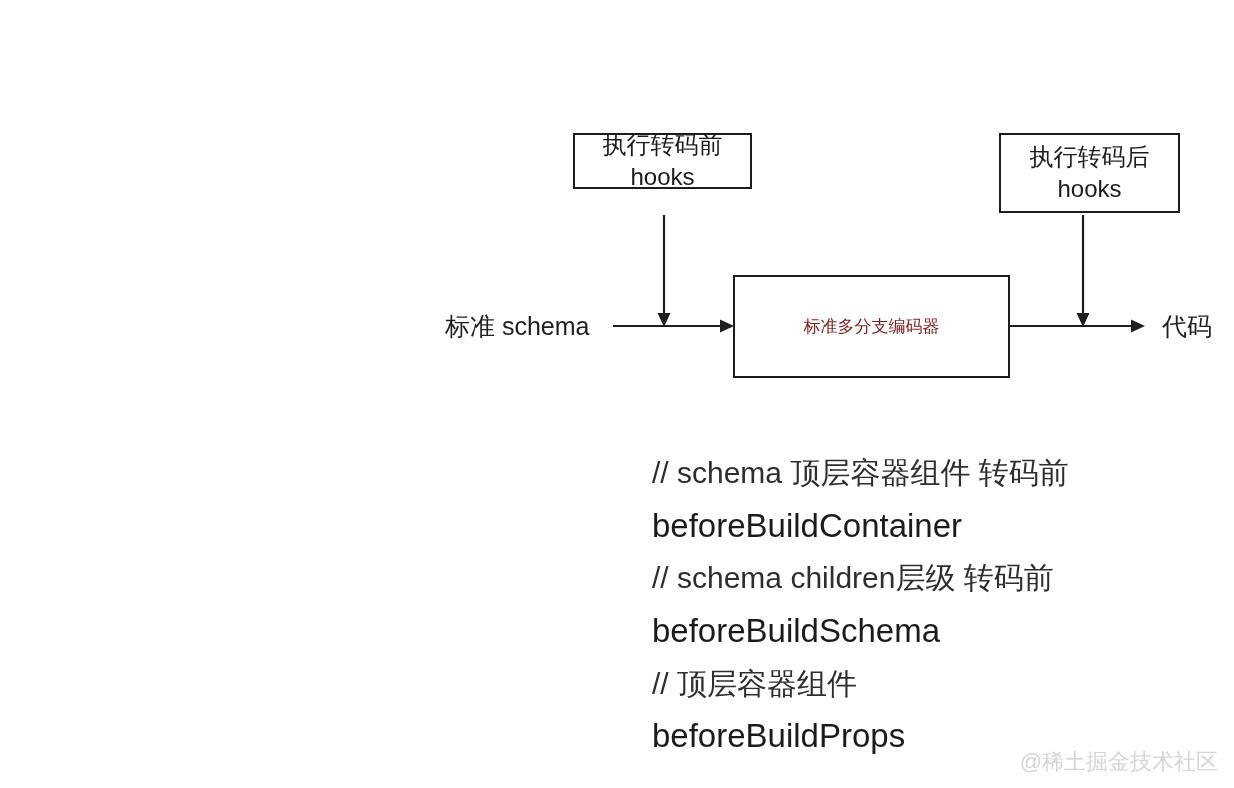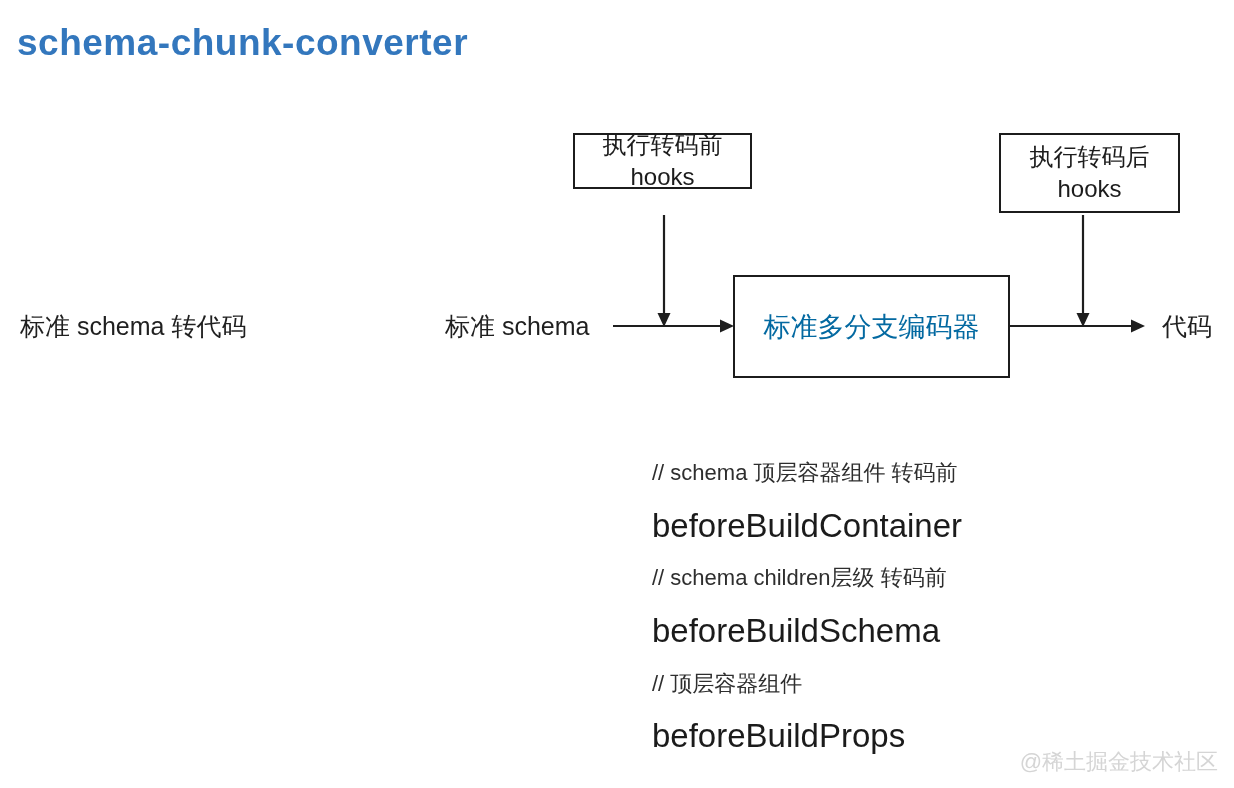--- a/index.html
+++ b/index.html
@@ -41,22 +41,22 @@
   .hook-box.pre  { left: 573px; top: 133px; width: 179px; height: 56px; }
   .hook-box.post { left: 999px; top: 133px; width: 181px; height: 80px; }
   .encoder-box {
     position: absolute;
     left: 733px; top: 275px; width: 277px; height: 103px;
     border: 2px solid #1c1c1c;
     background: #ffffff;
     display: flex;
     align-items: center;
     justify-content: center;
-    font-size: 27px;
-    color: #0369a1;
+    font-size: 17px;
+    color: #7f1d1d;
     box-sizing: border-box;
   }
   .flow-label {
     position: absolute;
     font-size: 25px;
     color: #1f1f1f;
     line-height: 32px;
     white-space: nowrap;
   }
   .flow-label.left-note  { left: 20px;   top: 310px; }
@@ -76,21 +76,21 @@
     top: 447px;
     display: flex;
     flex-direction: column;
   }
   .hooks-list .row {
     height: 52.7px;
     line-height: 52.7px;
     white-space: nowrap;
   }
   .hooks-list .comment {
-    font-size: 22px;
+    font-size: 30px;
     font-weight: normal;
     color: #2e2e2e;
   }
   .hooks-list .hook-name {
     font-size: 33px;
     font-weight: normal;
     color: #1b1b1b;
   }
   .watermark {
     position: absolute;
@@ -99,36 +99,34 @@
     font-size: 22px;
     color: #d5d5d5;
     white-space: nowrap;
   }
 </style>
 </head>
 <body>
 
 <div class="canvas">
 
-  <div class="page-title">schema-chunk-converter</div>
 
   <div class="hook-box pre">
     <span>执行转码前</span>
     <span>hooks</span>
   </div>
   <div class="hook-box post">
     <span>执行转码后</span>
     <span>hooks</span>
   </div>
 
   <div class="encoder-box">
     <span>标准多分支编码器</span>
   </div>
 
-  <div class="flow-label left-note">标准 schema 转代码</div>
   <div class="flow-label input">标准 schema</div>
   <div class="flow-label output">代码</div>
 
   <svg class="arrows-svg" viewBox="0 0 1234 788">
 
     <line x1="613" y1="326" x2="721" y2="326"></line>
     <polygon points="734,326 720,319.5 720,332.5"></polygon>
 
     <line x1="664" y1="215" x2="664" y2="313"></line>
     <polygon points="664,327 657.5,313 670.5,313"></polygon>

